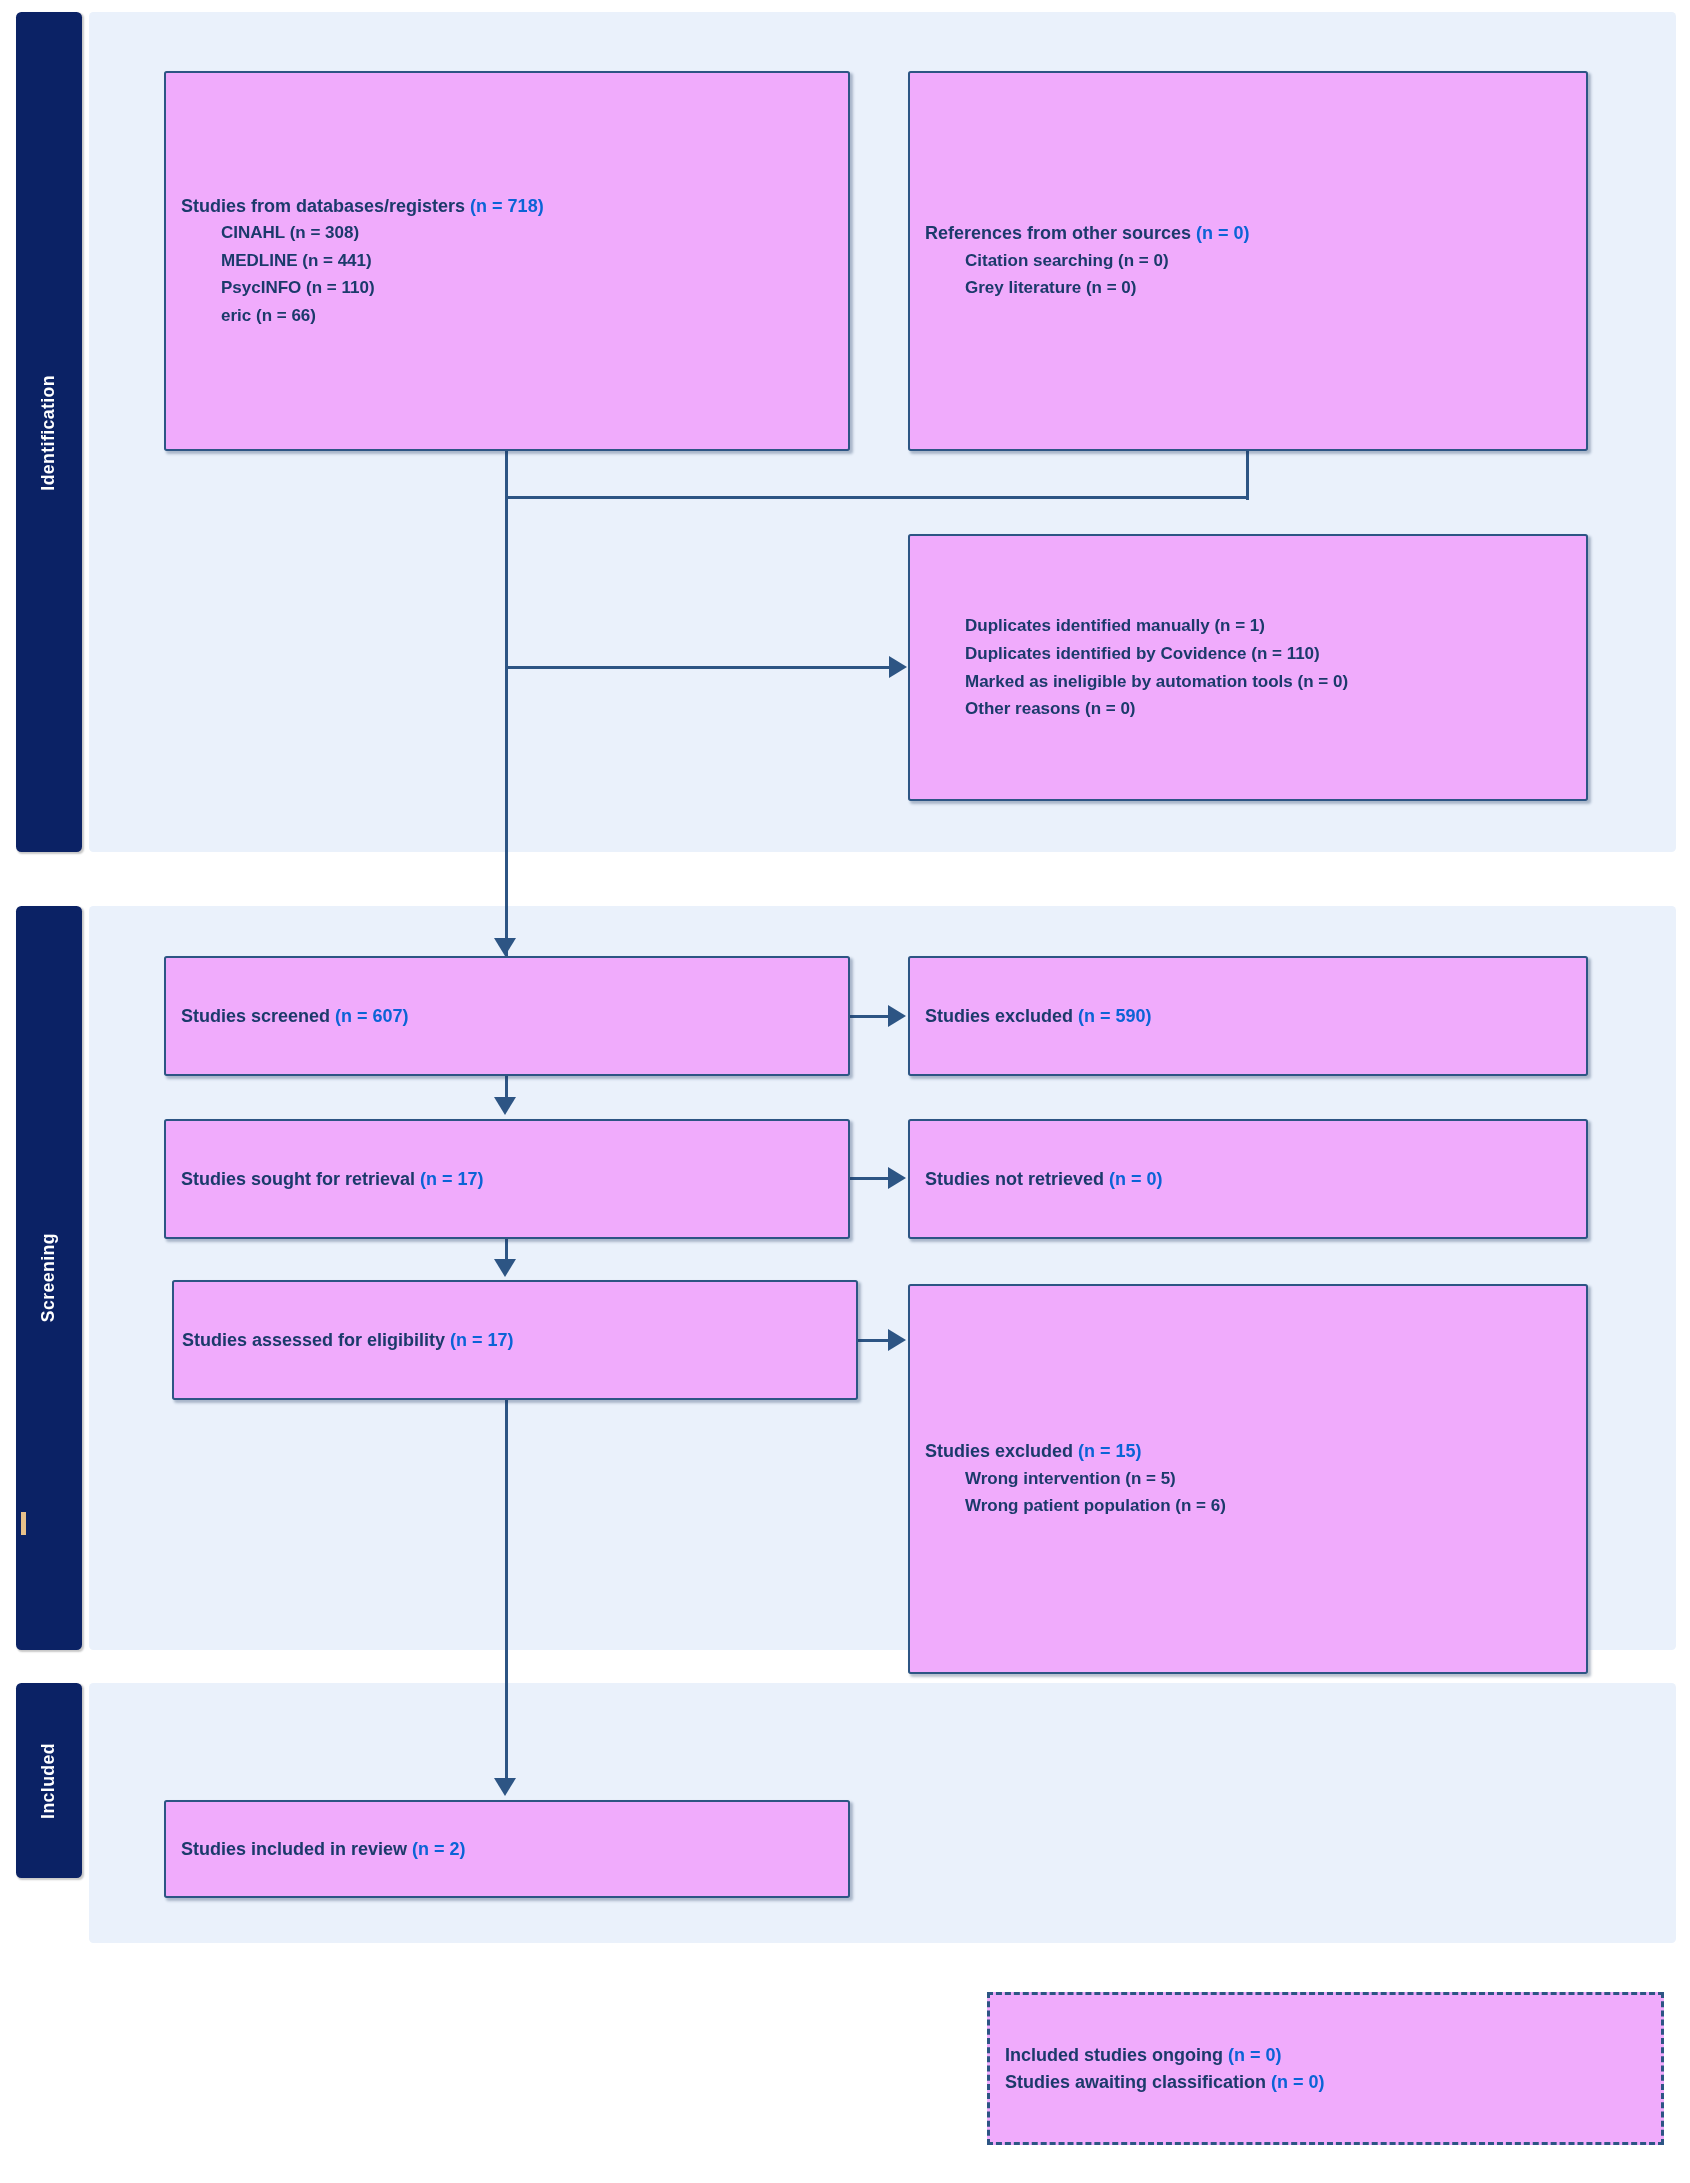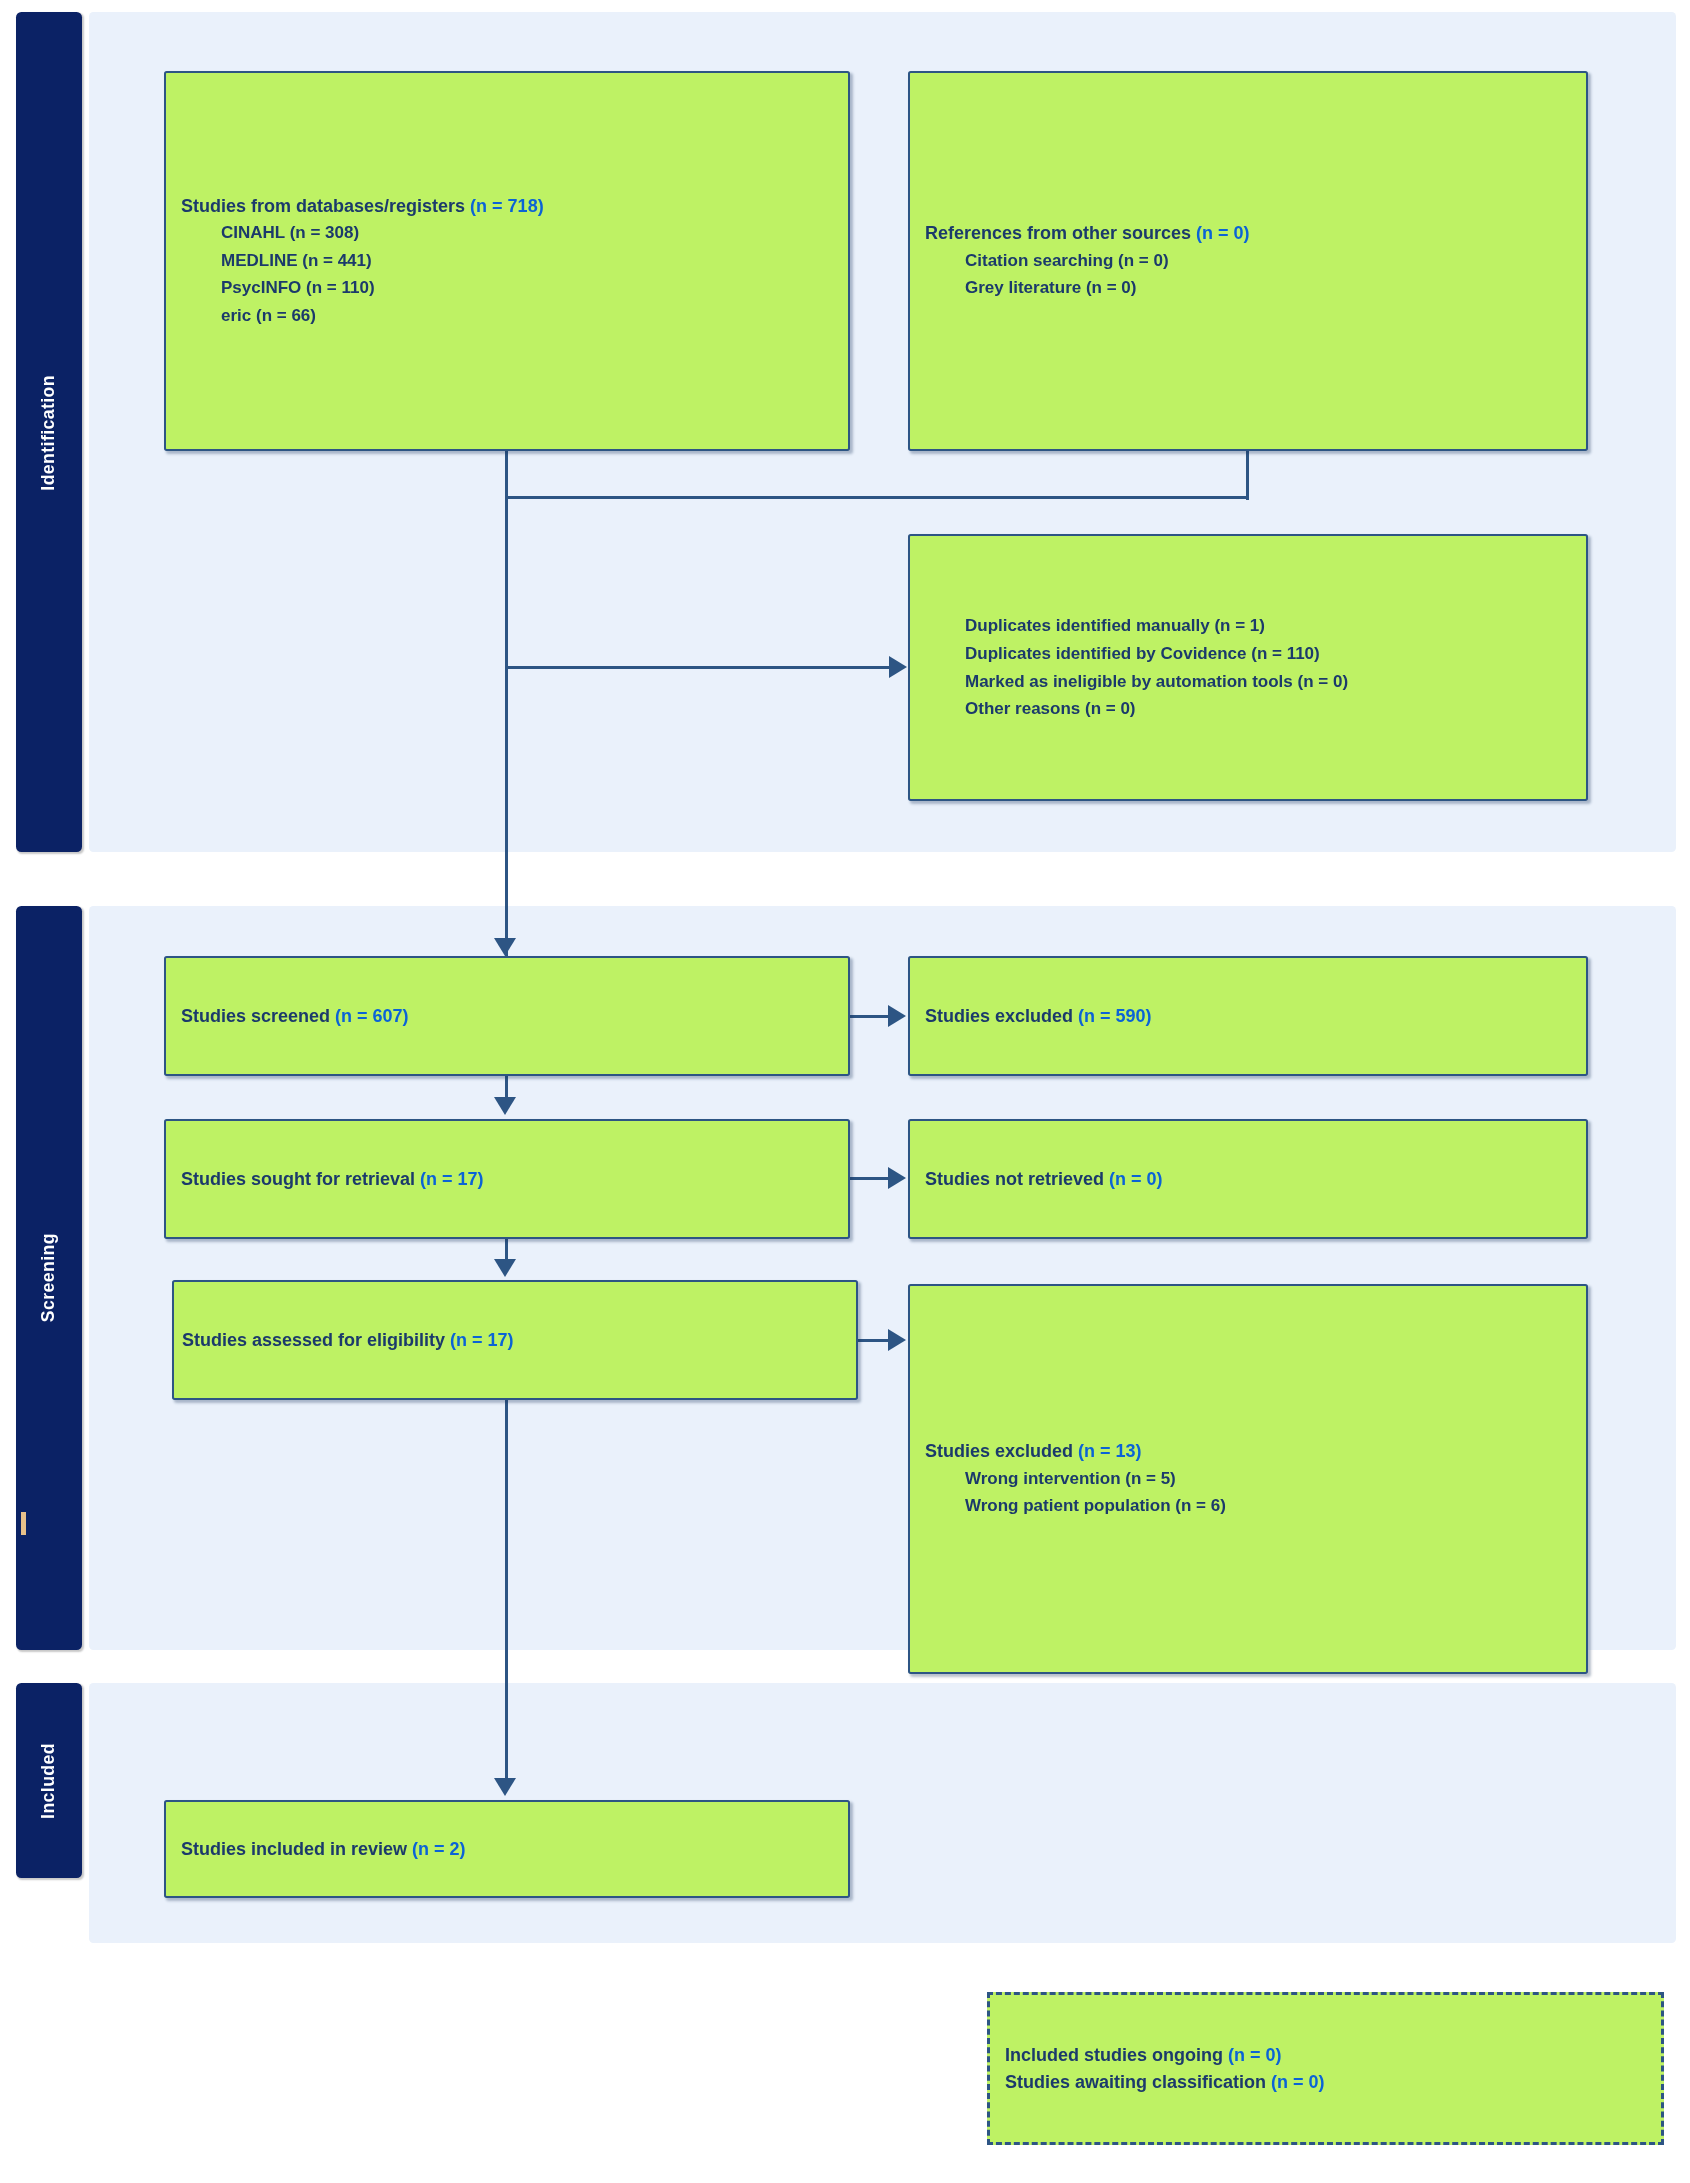--- a/index.html
+++ b/index.html
@@ -50,21 +50,21 @@
   #tab-tick{
     position:absolute;
     left:21px; top:1512px;
     width:5.3px; height:23px;
     background:#e8c18a;
   }
 
   
   .box{
     position:absolute;
-    background:#bef264;
+    background:#f0abfc;
     border:2.2px solid #2d5584;
     border-radius:2.7px;
     box-sizing:border-box;
     box-shadow:2.2px 2.7px 2.7px rgba(20,45,85,.30);
     padding:12.4px 15px;
     overflow:hidden;
   }
   .box.dashed{
     border:3.1px dashed #2d5584;
     box-shadow:none;
@@ -241,21 +241,21 @@
   </div>
 
   <div class="box" id="box-assessed">
     <div class="vcenter">
       <div class="ln"><span>Studies assessed for eligibility </span><span class="n">(n = 17)</span></div>
     </div>
   </div>
 
   <div class="box" id="box-excluded2">
     <div class="vcenter">
-      <div class="ln"><span>Studies excluded </span><span class="n">(n = 13)</span></div>
+      <div class="ln"><span>Studies excluded </span><span class="n">(n = 15)</span></div>
       <div class="sub">Wrong intervention (n = 5)</div>
       <div class="sub">Wrong patient population (n = 6)</div>
     </div>
   </div>
 
   <div class="box" id="box-included">
     <div class="vcenter">
       <div class="ln"><span>Studies included in review </span><span class="n">(n = 2)</span></div>
     </div>
   </div>

